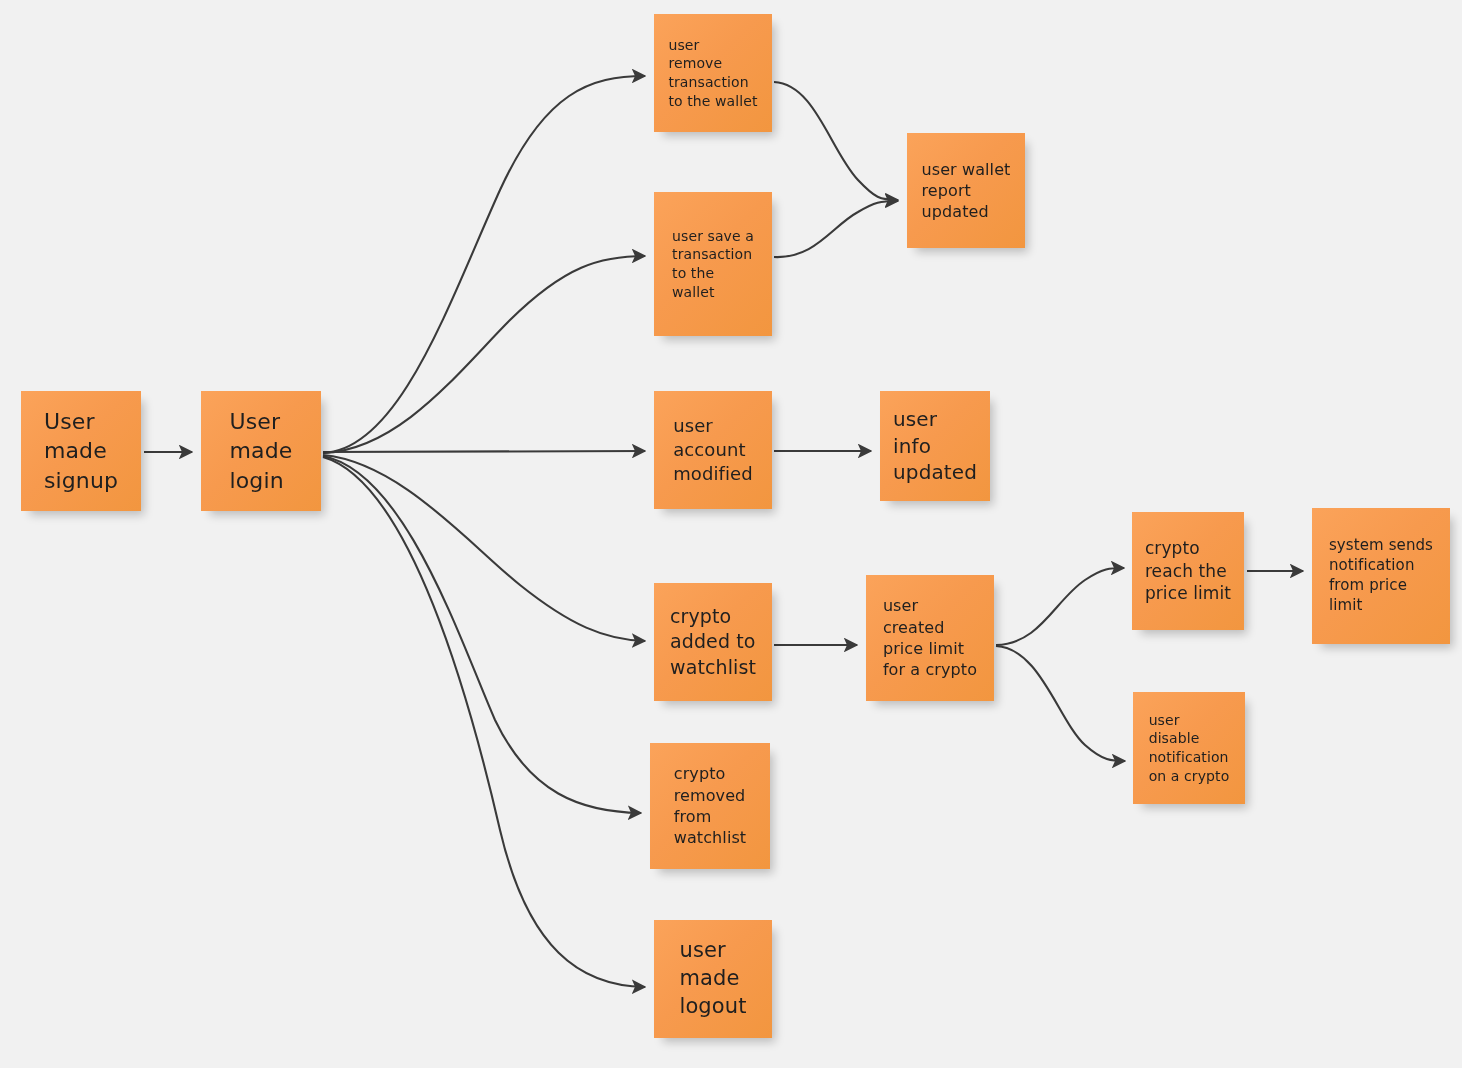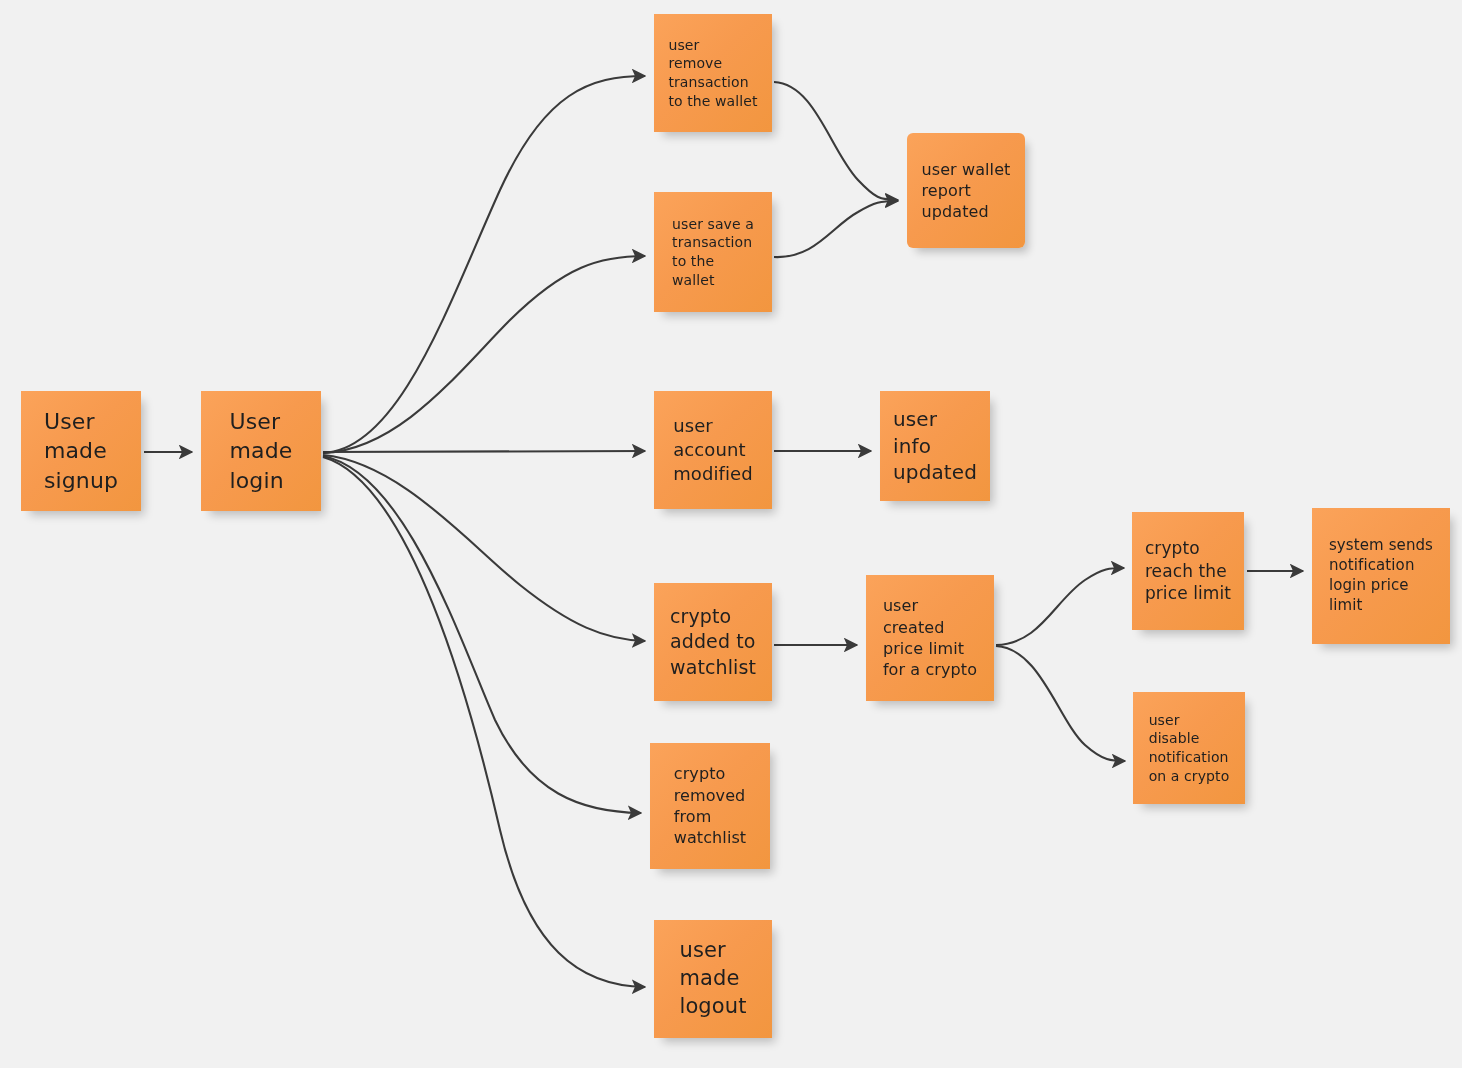--- a/index.html
+++ b/index.html
@@ -77,26 +77,26 @@
 
   <div class="note" style="left:201px; top:391px; width:120px; height:120px; font-size:22px;">User
 made
 login</div>
 
   <div class="note" style="left:654px; top:14px; width:118px; height:118px; font-size:14px;">user
 remove
 transaction
 to the wallet</div>
 
-  <div class="note" style="left:654px; top:192px; width:118px; height:120px; font-size:14px;">user save a
+  <div class="note" style="left:654px; top:192px; width:118px; height:144px; font-size:14px;">user save a
 transaction
 to the
 wallet</div>
 
-  <div class="note" style="left:907px; top:133px; width:118px; height:115px; font-size:16px;border-radius:6px;">user wallet
+  <div class="note" style="left:907px; top:133px; width:118px; height:115px; font-size:16px;">user wallet
 report
 updated</div>
 
   <div class="note" style="left:654px; top:391px; width:118px; height:118px; font-size:18px;">user
 account
 modified</div>
 
   <div class="note" style="left:880px; top:391px; width:110px; height:110px; font-size:20px;">user
 info
 updated</div>
@@ -109,21 +109,21 @@
 created
 price limit
 for a crypto</div>
 
   <div class="note" style="left:1132px; top:512px; width:112px; height:118px; font-size:17px;">crypto
 reach the
 price limit</div>
 
   <div class="note" style="left:1312px; top:508px; width:138px; height:136px; font-size:15px;">system sends
 notification
-login price
+from price
 limit</div>
 
   <div class="note" style="left:1133px; top:692px; width:112px; height:112px; font-size:14px;">user
 disable
 notification
 on a crypto</div>
 
   <div class="note" style="left:650px; top:743px; width:120px; height:126px; font-size:16px;">crypto
 removed
 from

